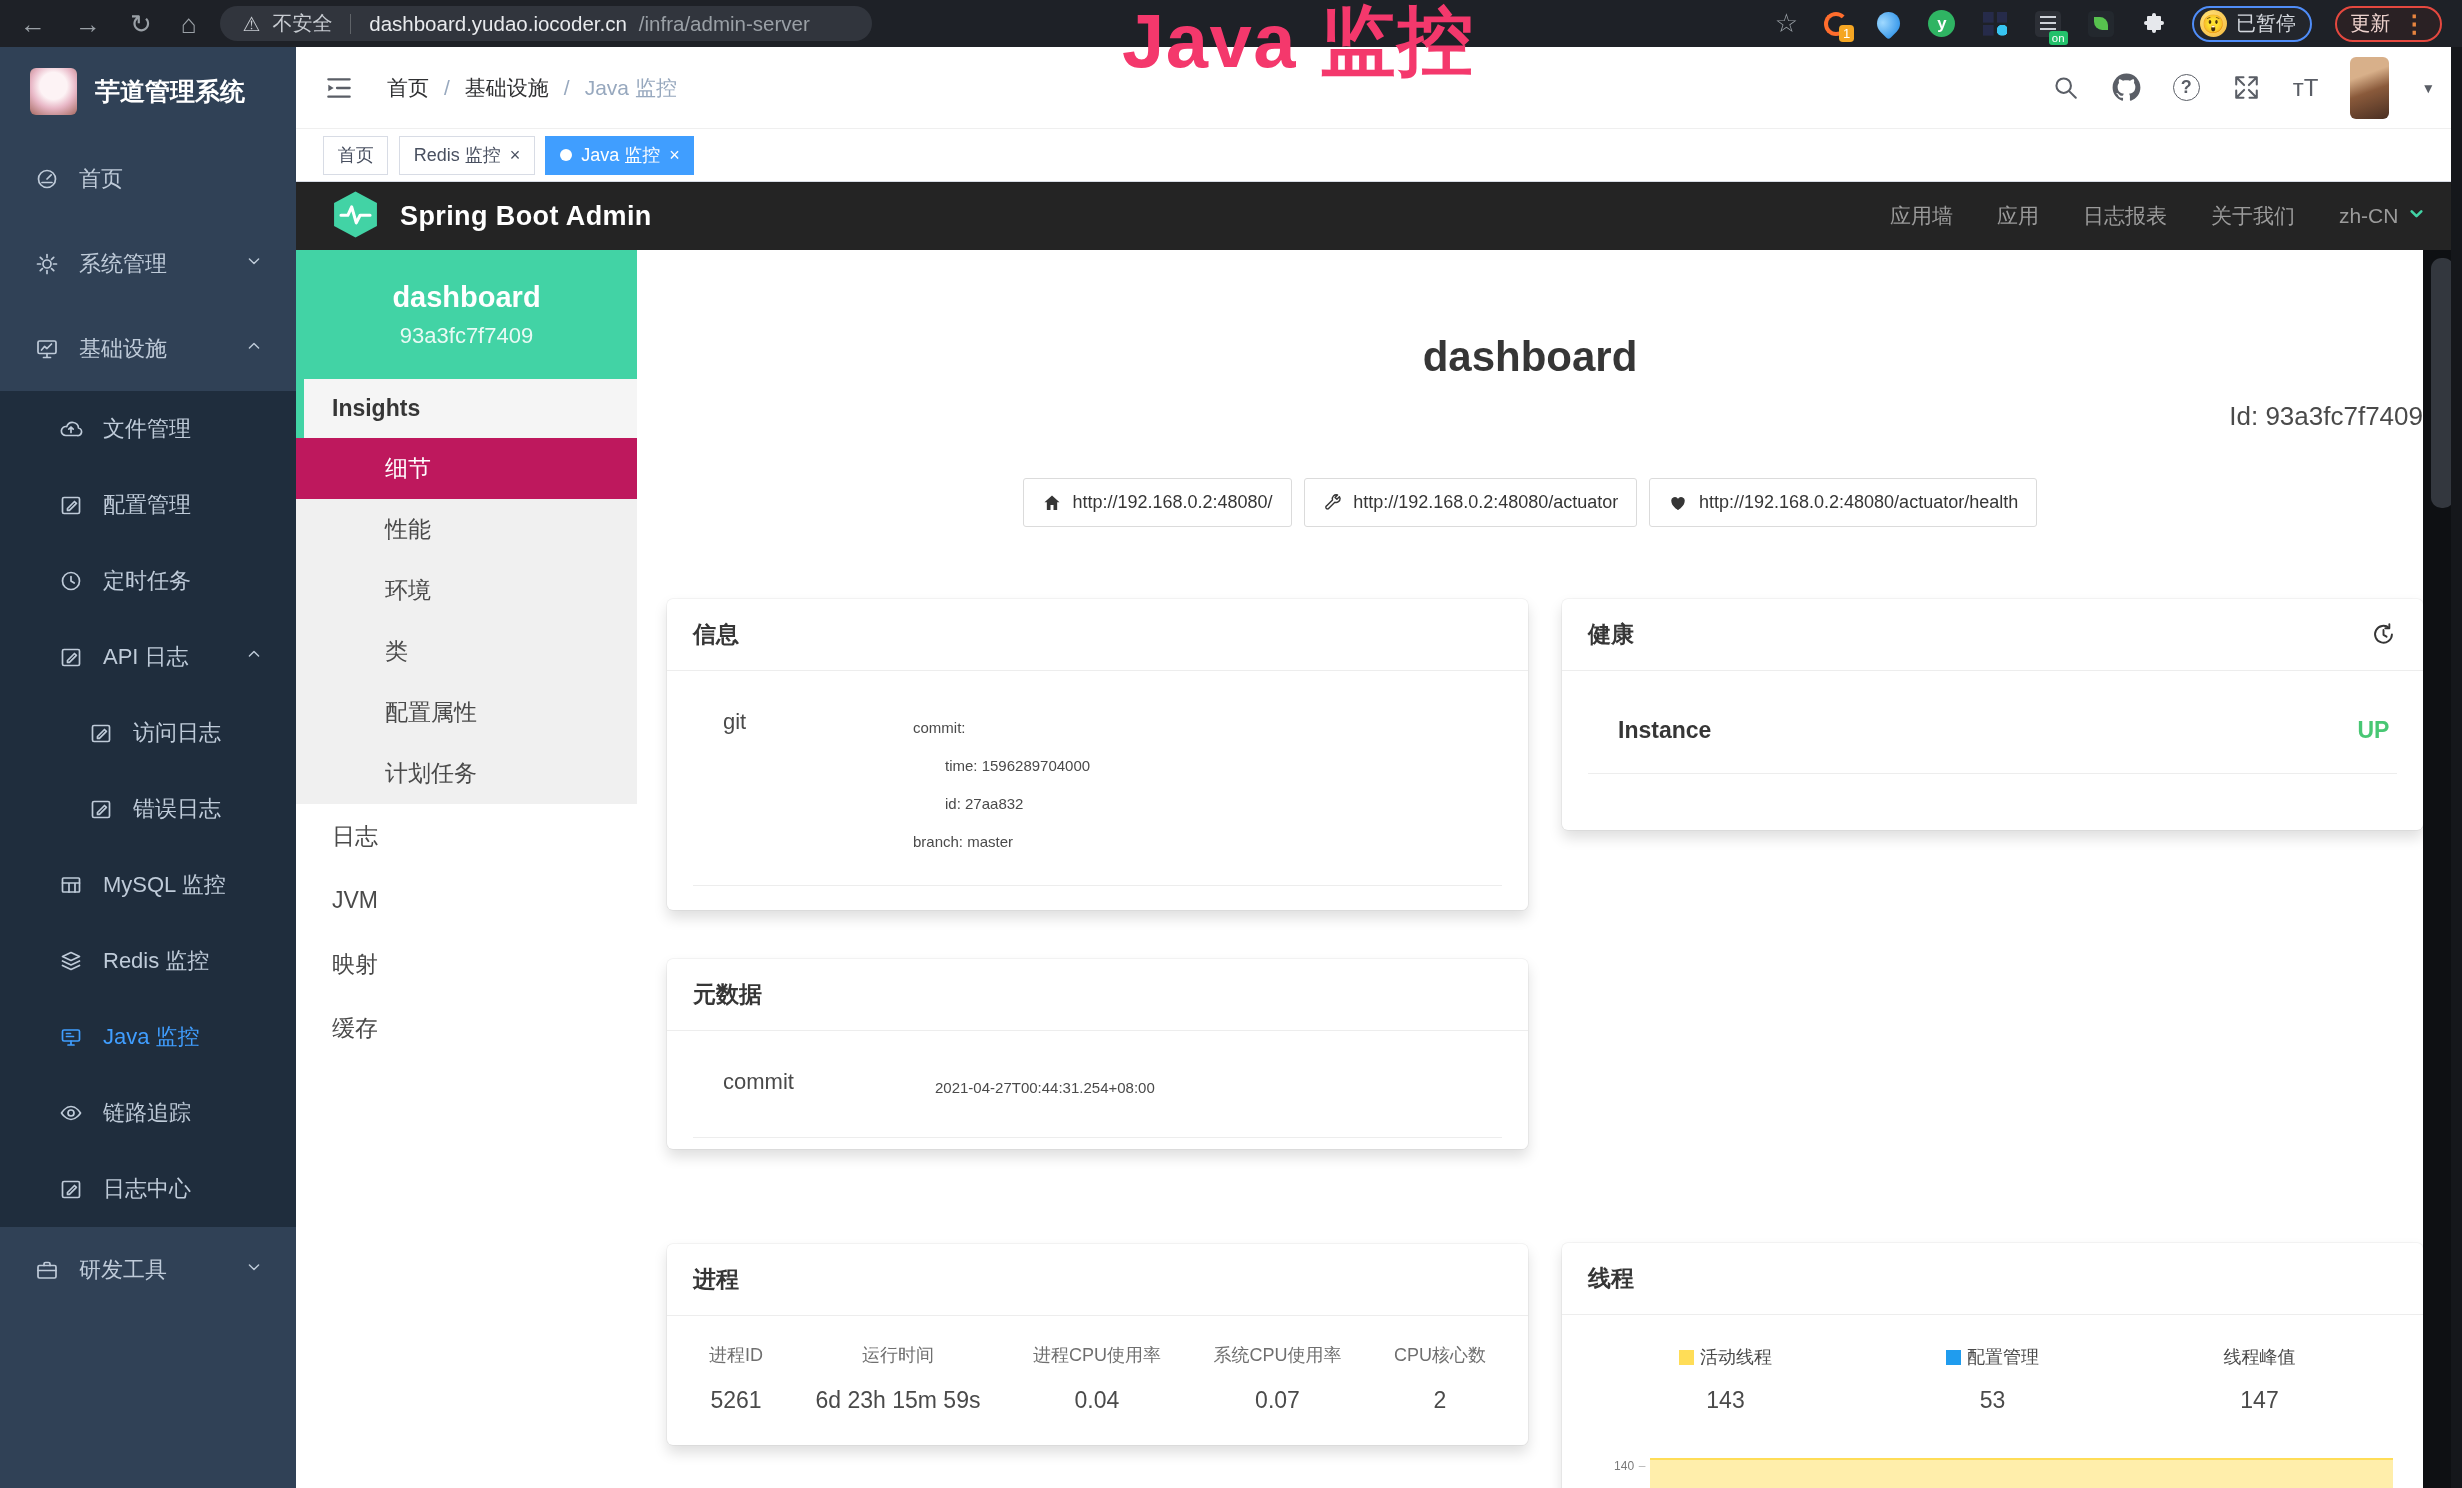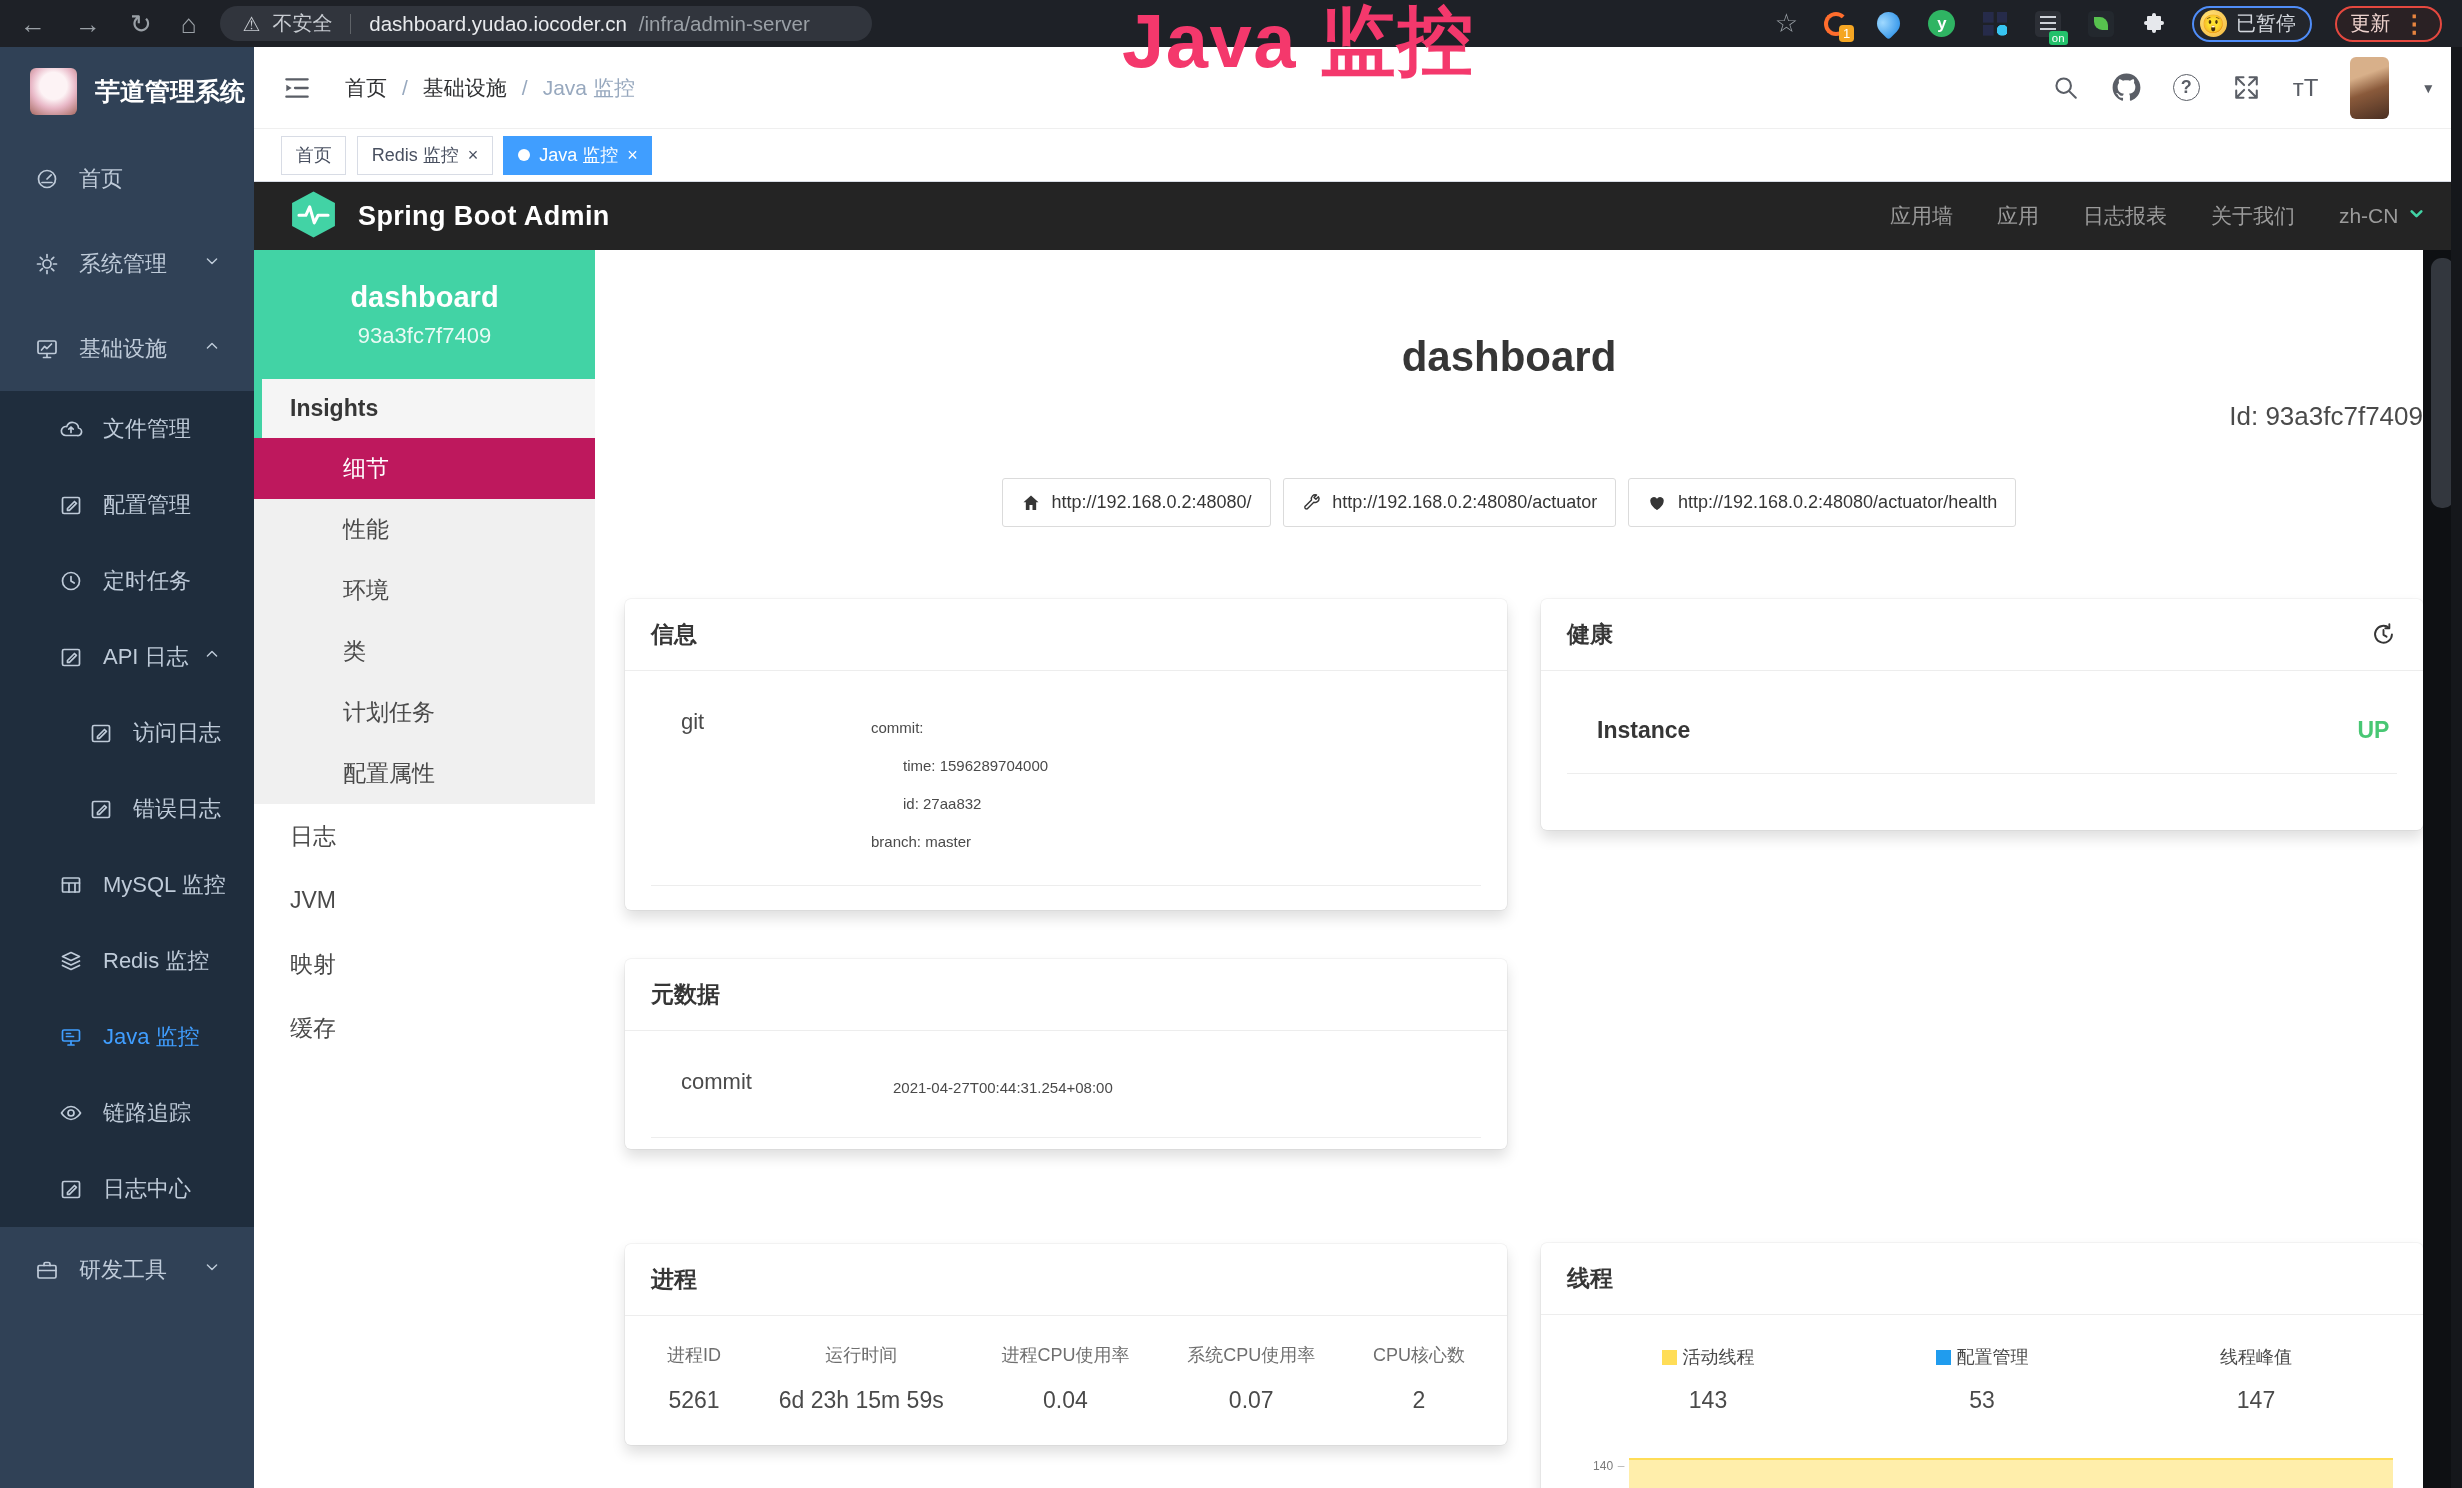--- a/index.html
+++ b/index.html
@@ -54,21 +54,21 @@
   .chip-label { color:#d5d9df; font-size:20px; }
   .chip-update { border:2.3px solid #e5483f; background:#2a2124; gap:12px; }
   .chip-update .chip-label { color:#edd2cd; }
   .kebab { color:#e8853f; font-size:24px; font-weight:bold; letter-spacing:0; }
   .kebab::after { content:"⋮"; }
 
   
   .app { position:absolute; top:47px; left:0; right:0; bottom:0; display:flex; }
 
   
-  .app-sidebar { width:254px; flex:none; background:#304156; color:#bfcbd9; display:flex; flex-direction:column; }
+  .app-sidebar { width:296px; flex:none; background:#304156; color:#bfcbd9; display:flex; flex-direction:column; }
   .logo-row { height:89px; display:flex; align-items:center; padding-left:30px; gap:18px; flex:none; }
   .logo-img { width:47px; height:47px; border-radius:6px; flex:none;
               background:radial-gradient(circle at 50% 38%, #fdf3f5 0 36%, #e8b7c6 60%, #a4685f); }
   .app-title { color:#fff; font-size:25px; font-weight:bold; }
   .menu { display:flex; flex-direction:column; }
   .mi { display:flex; align-items:center; position:relative; font-size:22px; cursor:pointer; }
   .mi .mi-icon { margin-right:20px; display:flex; }
   .mi .mi-icon svg { width:24px; height:24px; }
   .mi .arrow { position:absolute; right:32px; }
   .mi .arrow svg { width:20px; height:20px; }
@@ -556,25 +556,25 @@
 
                   <div class="sba-sub">
                     <span>环境</span>
                   </div>
 
                   <div class="sba-sub">
                     <span>类</span>
                   </div>
 
                   <div class="sba-sub">
+                    <span>配置属性</span>
+                  </div>
+
+                  <div class="sba-sub">
                     <span>计划任务</span>
-                  </div>
-
-                  <div class="sba-sub">
-                    <span>配置属性</span>
                   </div>
                 </div>
             </div>
             <div>
 
                 <div class="sba-item">
                   <span>日志</span>
                 </div>
 
                 <div class="sba-item">

